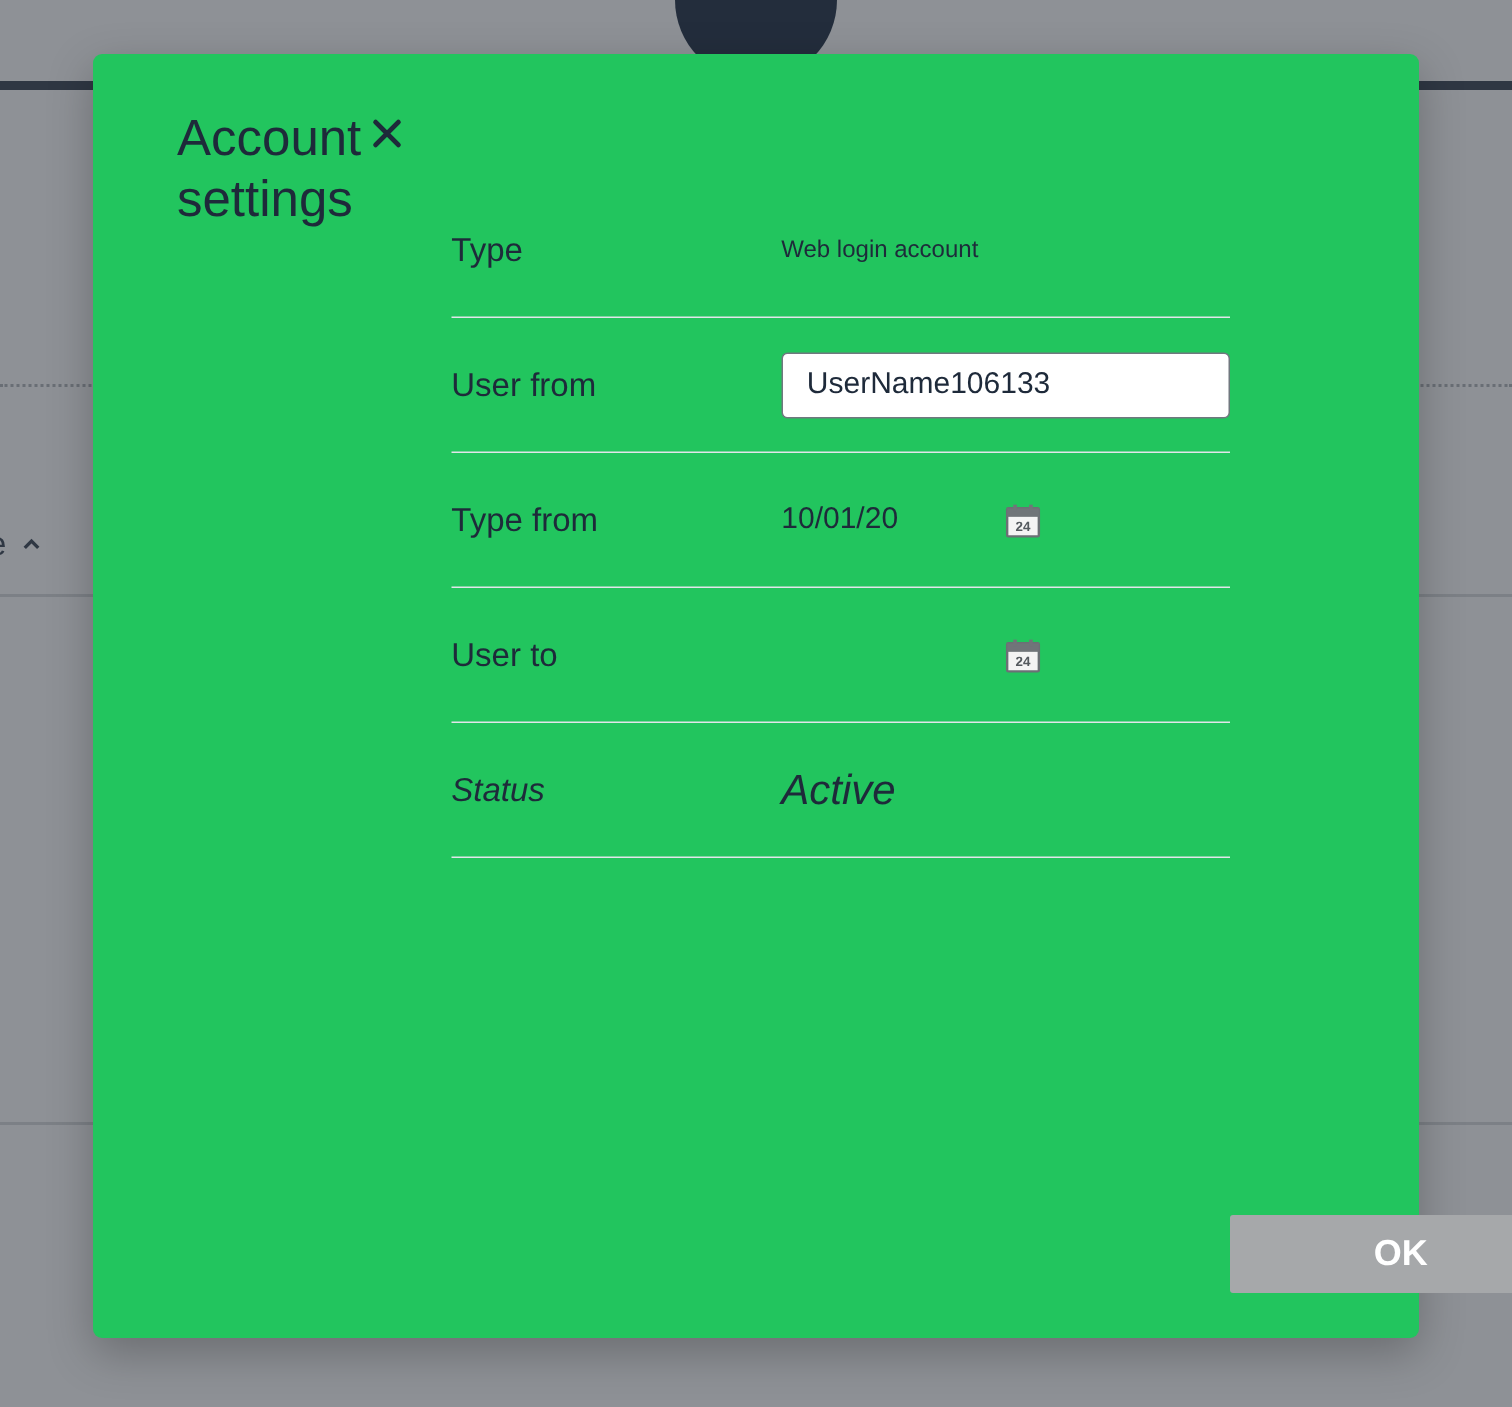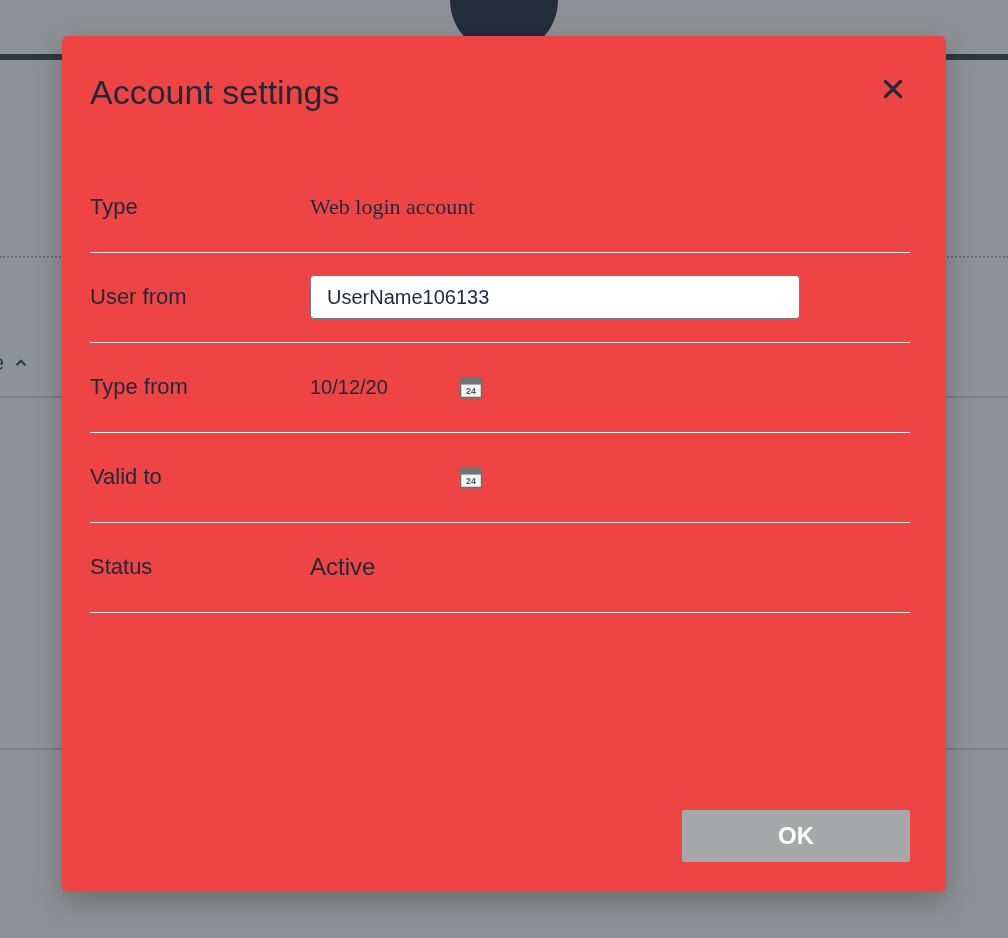--- a/index.html
+++ b/index.html
@@ -72,27 +72,26 @@
     position: absolute;
     inset: 0;
     background: rgba(30, 38, 48, 0.45);
   }
   .modal {
     position: absolute;
     left: 62px;
     right: 62px;
     top: 36px;
     height: 856px;
-    background: #ef4444;
+    background: #22c55e;
     border-radius: 6px;
     box-shadow: 0 10px 30px rgba(0,0,0,0.25);
-    padding: 36px 36px 30px 28px;
+    padding: 36px 36px 30px 56px;
     box-sizing: border-box;
     display: flex;
-    flex-direction: column;
   }
   .modal-header {
     display: flex;
     justify-content: space-between;
     align-items: flex-start;
   }
   .modal-title {
     font-size: 34px;
     font-weight: 500;
     color: #1e2a3a;
@@ -106,49 +105,49 @@
     cursor: pointer;
     color: #1e2a3a;
   }
   .close-btn svg {
     width: 26px;
     height: 26px;
     display: block;
   }
   .rows {
     margin-top: 50px;
+    margin-left: 26px;
   }
   .row {
     display: flex;
     align-items: center;
     min-height: 90px;
     border-bottom: 1px solid #e2e6ea;
     padding: 10px 0;
     box-sizing: border-box;
   }
-  .row:last-child { border-bottom: 1px solid #e2e6ea; }
+  .row:last-child { border-bottom: 1px solid #e2e6ea; font-style: italic; }
   .row-label {
     flex: 0 0 220px;
     font-size: 22px;
     font-weight: 400;
     color: #1e2a3a;
   }
   .row-value {
     flex: 1;
     display: flex;
     align-items: center;
     gap: 40px;
   }
   .static-text {
-    font-size: 22px;
-    color: #1e2a3a;
-    font-family: Liberation Serif, serif;
+    font-size: 16px;
+    color: #1e2a3a;
   }
   .status-text {
-    font-size: 24px;
+    font-size: 28px;
     color: #1e2a3a;
   }
   .text-input {
     flex: 1;
     height: 44px;
     font-size: 20px;
     padding: 0 16px;
     border: 1px solid #70787f;
     border-radius: 4px;
     color: #1e2a3a;
@@ -236,35 +235,35 @@
     <div class="row">
       <div class="row-label">User from</div>
       <div class="row-value">
         <input type="text" class="text-input" value="UserName106133" style="">
       </div>
     </div>
 
     <div class="row">
       <div class="row-label">Type from</div>
       <div class="row-value">
-        <span class="date-text">10/12/20</span>
+        <span class="date-text">10/01/20</span>
         <button class="cal-btn" aria-label="Pick date">
           <svg class="cal-icon" viewBox="0 0 32 32">
             <rect x="3" y="6" width="26" height="23" class="cal-body" rx="1"></rect>
             <rect x="3" y="6" width="26" height="7" class="cal-top"></rect>
             <rect x="8" y="3" width="3" height="6" fill="#707579"></rect>
             <rect x="21" y="3" width="3" height="6" fill="#707579"></rect>
             <text x="16" y="25" text-anchor="middle" class="cal-text">24</text>
           </svg>
         </button>
       </div>
     </div>
 
     <div class="row">
-      <div class="row-label">Valid to</div>
+      <div class="row-label">User to</div>
       <div class="row-value">
         <span class="date-text"></span>
         <button class="cal-btn" aria-label="Pick date">
           <svg class="cal-icon" viewBox="0 0 32 32">
             <rect x="3" y="6" width="26" height="23" class="cal-body" rx="1"></rect>
             <rect x="3" y="6" width="26" height="7" class="cal-top"></rect>
             <rect x="8" y="3" width="3" height="6" fill="#707579"></rect>
             <rect x="21" y="3" width="3" height="6" fill="#707579"></rect>
             <text x="16" y="25" text-anchor="middle" class="cal-text">24</text>
           </svg>

